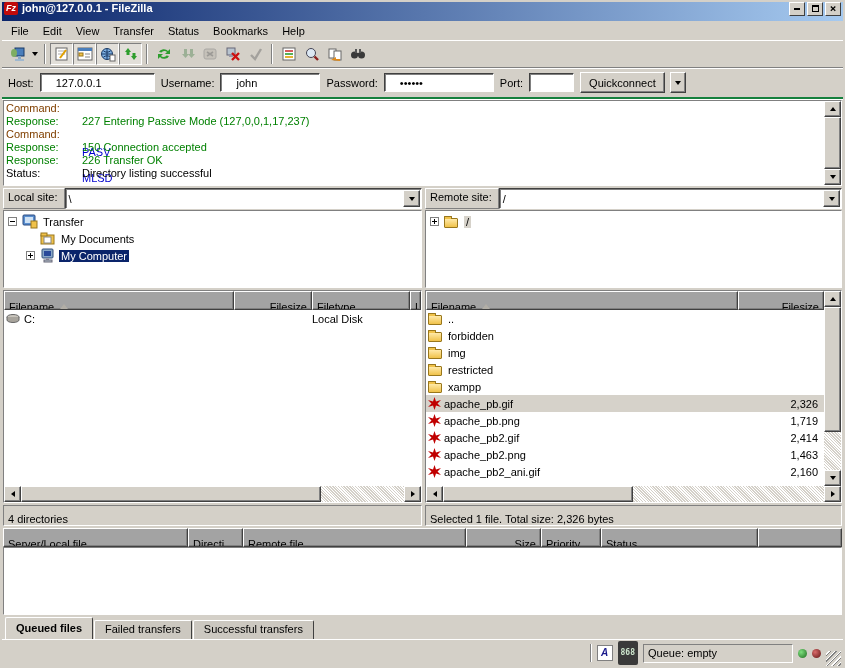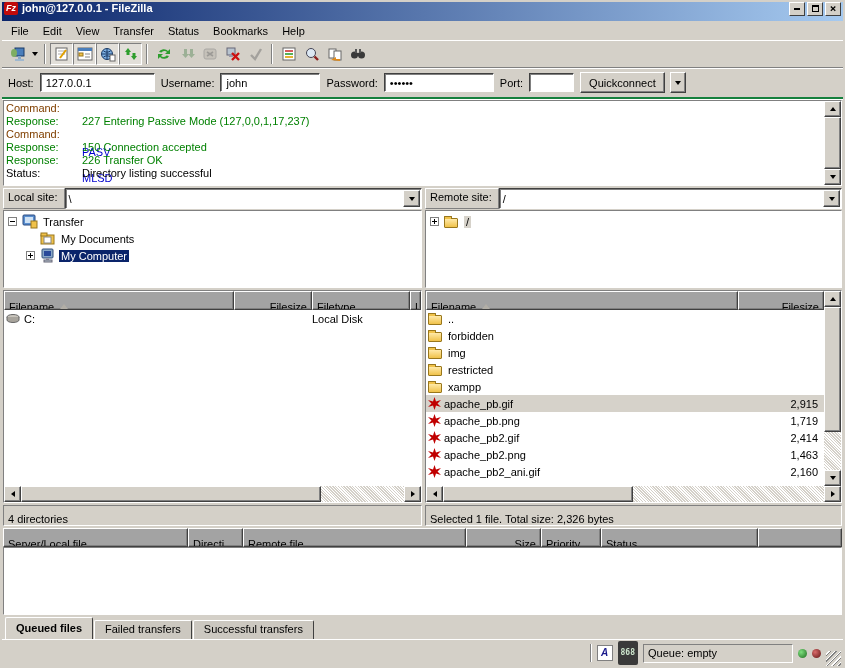--- a/index.html
+++ b/index.html
@@ -28,21 +28,21 @@
   .tb-btn.pressed { border-color:#808080 #fff #fff #808080; background:#e2dfd9; }
   .tb-btn svg { display:block; }
   .tb-dd { width:11px; height:22px; display:flex; align-items:center; justify-content:center; }
 
   .tri-down { width:0; height:0; border-left:3px solid transparent; border-right:3px solid transparent; border-top:4px solid #000; }
   .tri-up-sort { width:0; height:0; border-left:4px solid transparent; border-right:4px solid transparent; border-bottom:5px solid #b2aea6; margin-left:6px; }
 
   
   .quickbar { height:31px; flex:0 0 31px; display:flex; align-items:center; gap:6px; padding:0 6px; border-bottom:2px solid #15803d; box-shadow:0 1px 0 #fff; }
   .qc-label { white-space:nowrap; }
-  .qc-input { height:19px; border:1px solid; border-color:#404040 #fff #fff #404040; box-shadow:inset 1px 1px 0 #808080; background:#fff; font-family:"Liberation Sans",sans-serif; font-size:11px; padding:0 5px; }
+  .qc-input { height:19px; border:1px solid; border-color:#404040 #fff #fff #404040; box-shadow:inset 1px 1px 0 #808080; background:#fff; font-family:"Liberation Sans",sans-serif; font-size:11px; padding:0 15px; }
   .qc-host { width:115px; } .qc-user { width:100px; } .qc-pass { width:110px; } .qc-port { width:45px; }
   .qc-btn { height:21px; padding:0 8px; background:#d4d0c8; border:1px solid; border-color:#fff #404040 #404040 #fff; box-shadow:inset -1px -1px 0 #808080; font-size:11px; }
   .qc-btn-dd { width:16px; height:21px; background:#d4d0c8; border:1px solid; border-color:#fff #404040 #404040 #fff; box-shadow:inset -1px -1px 0 #808080; display:flex; align-items:center; justify-content:center; margin-left:-1px; }
 
   
   .log-wrap { height:86px; flex:0 0 86px; margin:1px 1px 2px 1px; background:#fff; border:1px solid; border-color:#808080 #fff #fff #808080; display:flex; }
   .log-lines { flex:1; padding:1px 2px; overflow:hidden; }
   .log-line { display:flex; height:13px; line-height:13px; white-space:nowrap; }
   .log-label { width:76px; flex:0 0 76px; }
   .lab-cmd { color:#804000; } .txt-cmd { color:#0000cd;margin-top:44px; }
@@ -477,21 +477,21 @@
               </div>
               <div class="file-row sel-inactive">
                 <div class="file-cell-name rc-name">
                     <span class="tree-icon">
                       <svg width="13" height="13">
                         <path d="M6.5 0 L8 4.5 L13 3 L9.5 6.5 L13 10 L8 8.5 L6.5 13 L5 8.5 L0 10 L3.5 6.5 L0 3 L5 4.5 Z" fill="#c00000"></path>
                       </svg>
                     </span>
                     <span>apache_pb.gif</span>
                   </div>
-                <div class="file-cell-size rc-size">2,915</div>
+                <div class="file-cell-size rc-size">2,326</div>
               </div>
               <div class="file-row">
                 <div class="file-cell-name rc-name">
                     <span class="tree-icon">
                       <svg width="13" height="13">
                         <path d="M6.5 0 L8 4.5 L13 3 L9.5 6.5 L13 10 L8 8.5 L6.5 13 L5 8.5 L0 10 L3.5 6.5 L0 3 L5 4.5 Z" fill="#c00000"></path>
                       </svg>
                     </span>
                     <span>apache_pb.png</span>
                   </div>

